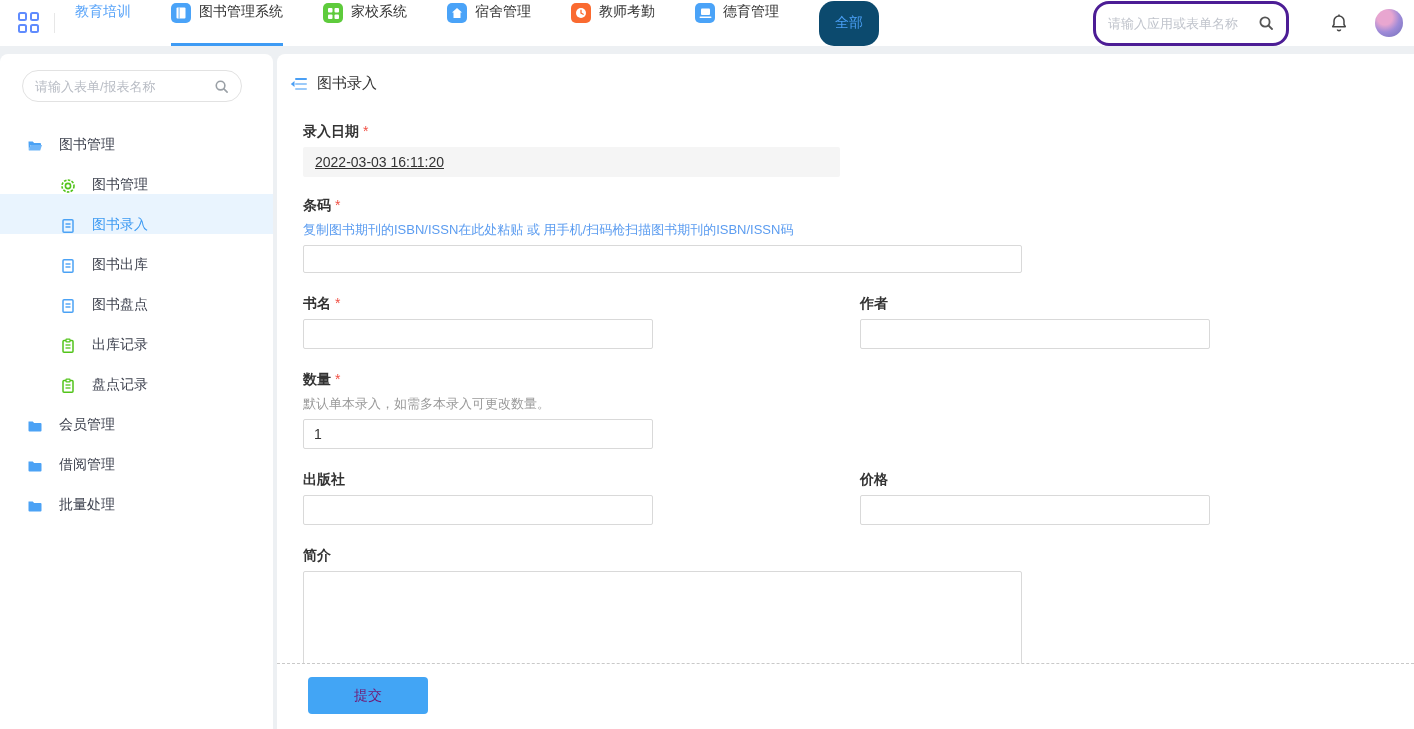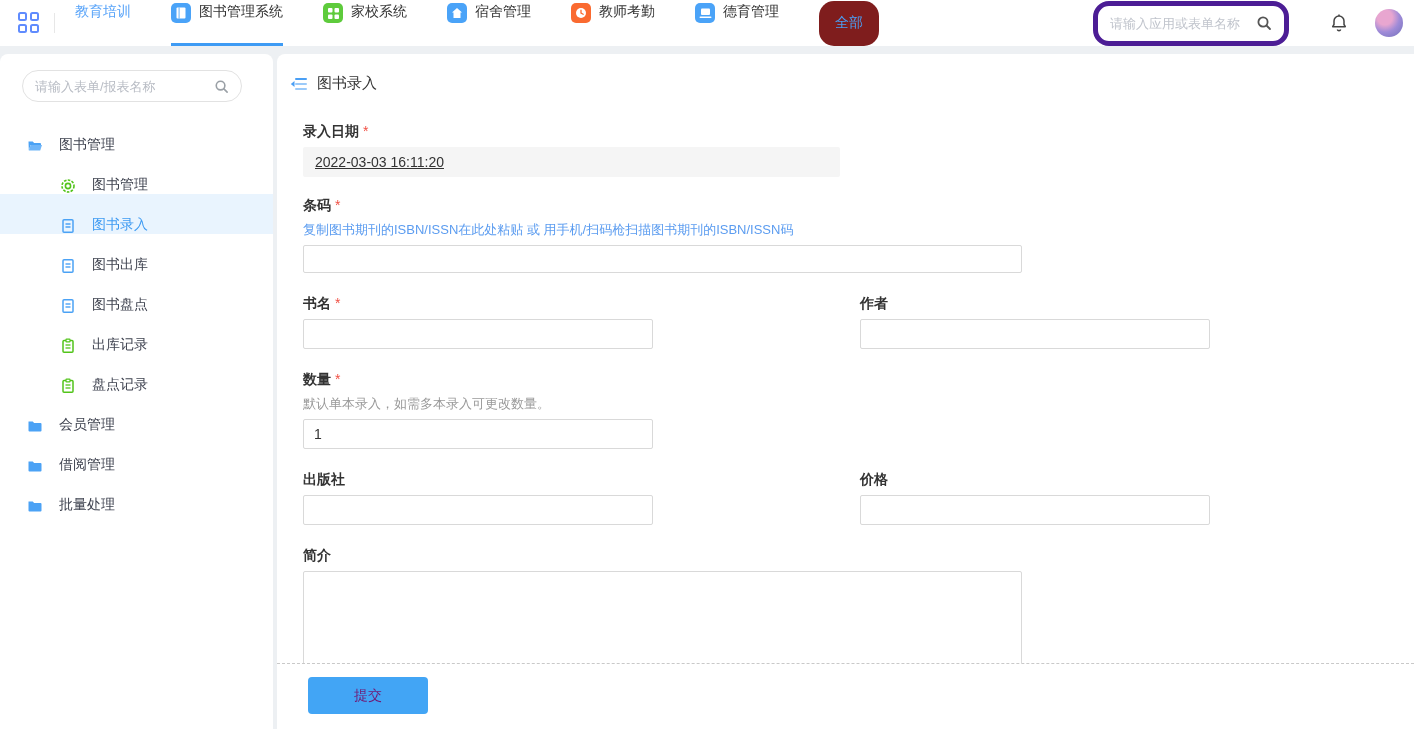--- a/index.html
+++ b/index.html
@@ -16,24 +16,24 @@
   .tabs { display:flex; align-items:stretch; height:46px; }
   .tab { display:flex; align-items:flex-start; height:46px; margin-right:40px;
     font-size:14px; font-weight:400; color:#333; cursor:pointer;
     border-bottom:3px solid transparent; padding-top:3px; white-space:nowrap; }
   .tab.text-blue { color:#57a3f9; }
   .tab.active { border-bottom-color:#3e9bf4; }
   .app-ic { width:20px; height:20px; border-radius:5px; margin-right:8px;
     display:flex; align-items:center; justify-content:center; flex:0 0 auto; }
   .bg-blue { background:#4aa3f8; } .bg-green { background:#5ecb3c; }
   .bg-orange { background:#fa6a30; }
-  .pill-all { height:45px; padding:0 16px; border-radius:15px; background:#7f1d1d;
+  .pill-all { height:45px; padding:0 16px; border-radius:15px; background:#0c4a6e;
     color:#4a9ff5; font-size:14px; display:flex; align-items:center; cursor:pointer; }
   .top-right { margin-left:auto; display:flex; align-items:center; }
-  .top-search { width:196px; height:45px; border:5px solid #4c1d95; border-radius:16px;
+  .top-search { width:196px; height:45px; border:3px solid #4c1d95; border-radius:16px;
     display:flex; align-items:center; padding:0 12px; }
   .top-search input { border:none; outline:none; flex:1; font-size:13px; color:#333;
     font-family:inherit; min-width:0; }
   .top-search input::placeholder { color:#c0c4cc; }
   .bell { margin-left:40px; cursor:pointer; display:flex; }
   .avatar { width:28px; height:28px; border-radius:50%; margin-left:26px; cursor:pointer;
     background:radial-gradient(circle at 35% 30%, #e8a6d0 0 28%, #9f8bd8 55%, #6f6fb8 100%); }
 
   
   .page { display:flex; height:683px; padding-top:8px; }

